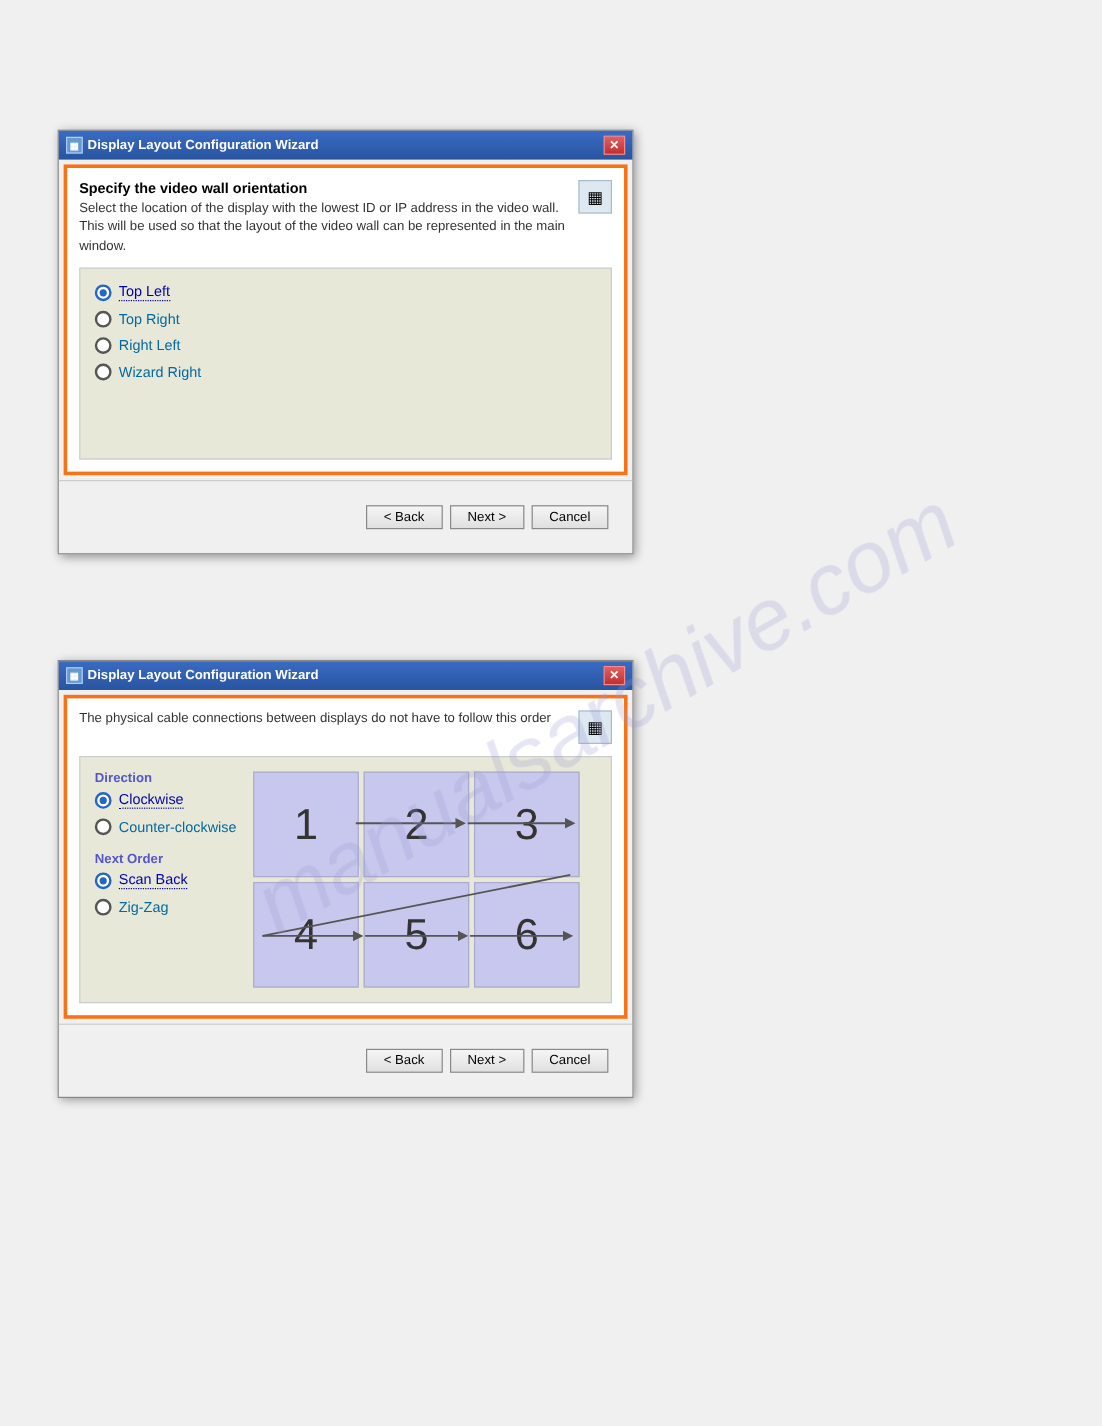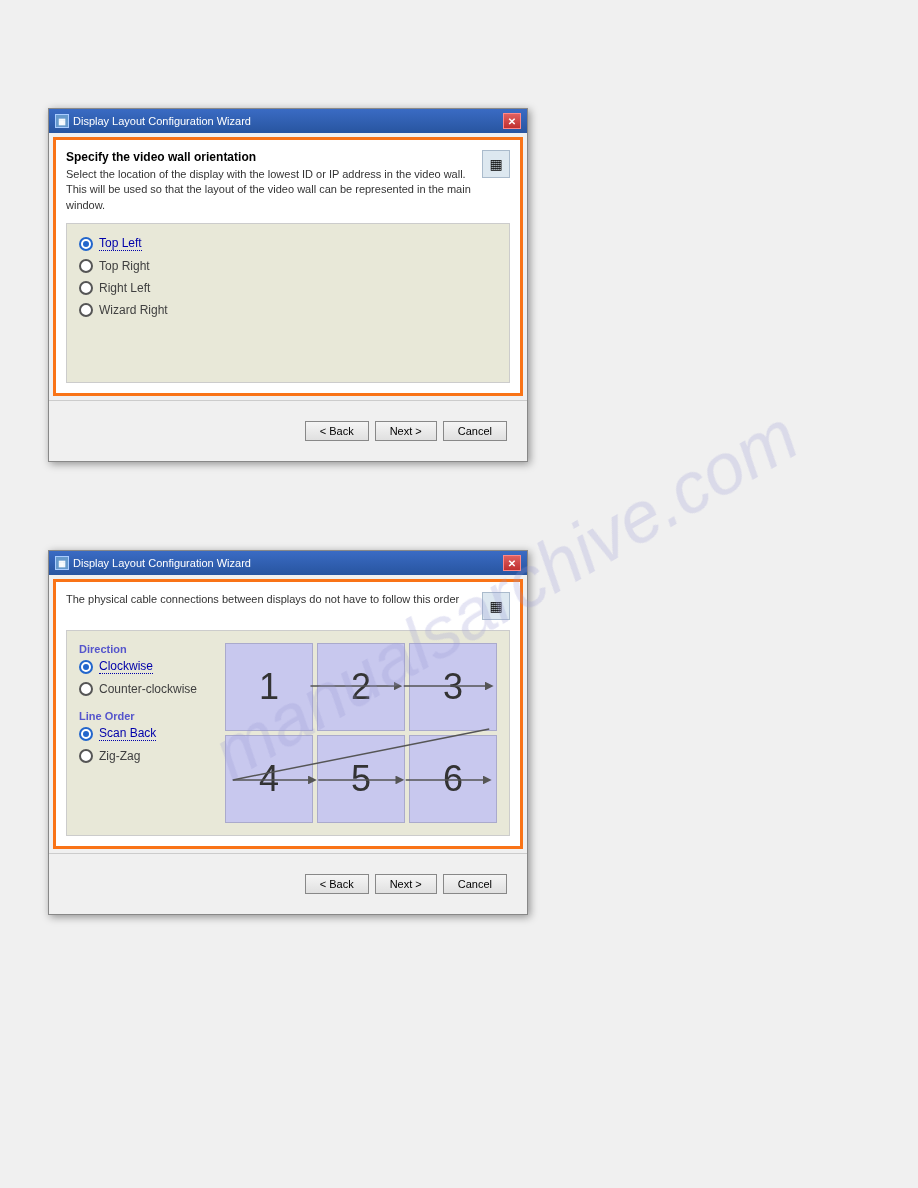--- a/index.html
+++ b/index.html
@@ -58,21 +58,21 @@
       display: flex;
       align-items: center;
       justify-content: center;
       font-size: 8px;
       color: white;
       font-weight: bold;
     }
 
     .dialog-title-text {
       font-size: 11px;
-      font-weight: normal;
+      font-weight: bold;
       color: white;
     }
 
     .dialog-close-btn {
       width: 18px;
       height: 16px;
       background: linear-gradient(to bottom, #e06060, #c03030);
       border: 1px solid #ff8888;
       color: white;
       font-size: 10px;
@@ -162,21 +162,21 @@
     .radio-circle.selected::after {
       content: '';
       width: 6px;
       height: 6px;
       border-radius: 50%;
       background: #2266cc;
     }
 
     .radio-label {
       font-size: 12px;
-      color: #404040;
+      color: #0369a1;
     }
 
     .radio-label.selected-label {
       border-bottom: 1px dotted #0000aa;
       color: #0000aa;
     }
 
     .dialog-footer {
       display: flex;
       justify-content: flex-end;
@@ -202,21 +202,21 @@
     }
 
     .first-dialog {
       top: 108px;
       left: 48px;
     }
 
     
     .options-and-grid {
       display: flex;
-      gap: 16px;
+      gap: 2px;
       align-items: flex-start;
     }
 
     .options-panel {
       display: flex;
       flex-direction: column;
       gap: 14px;
       min-width: 130px;
     }
 
@@ -344,21 +344,21 @@
                 <span class="radio-label selected-label">Clockwise</span>
               </div>
               <div class="radio-item">
                 <div class="radio-circle"></div>
                 <span class="radio-label">Counter-clockwise</span>
               </div>
             </div>
           </div>
 
           <div>
-            <div class="option-section-title">Line Order</div>
+            <div class="option-section-title">Next Order</div>
             <div class="radio-group">
               <div class="radio-item">
                 <div class="radio-circle selected"></div>
                 <span class="radio-label selected-label">Scan Back</span>
               </div>
               <div class="radio-item">
                 <div class="radio-circle"></div>
                 <span class="radio-label">Zig-Zag</span>
               </div>
             </div>

